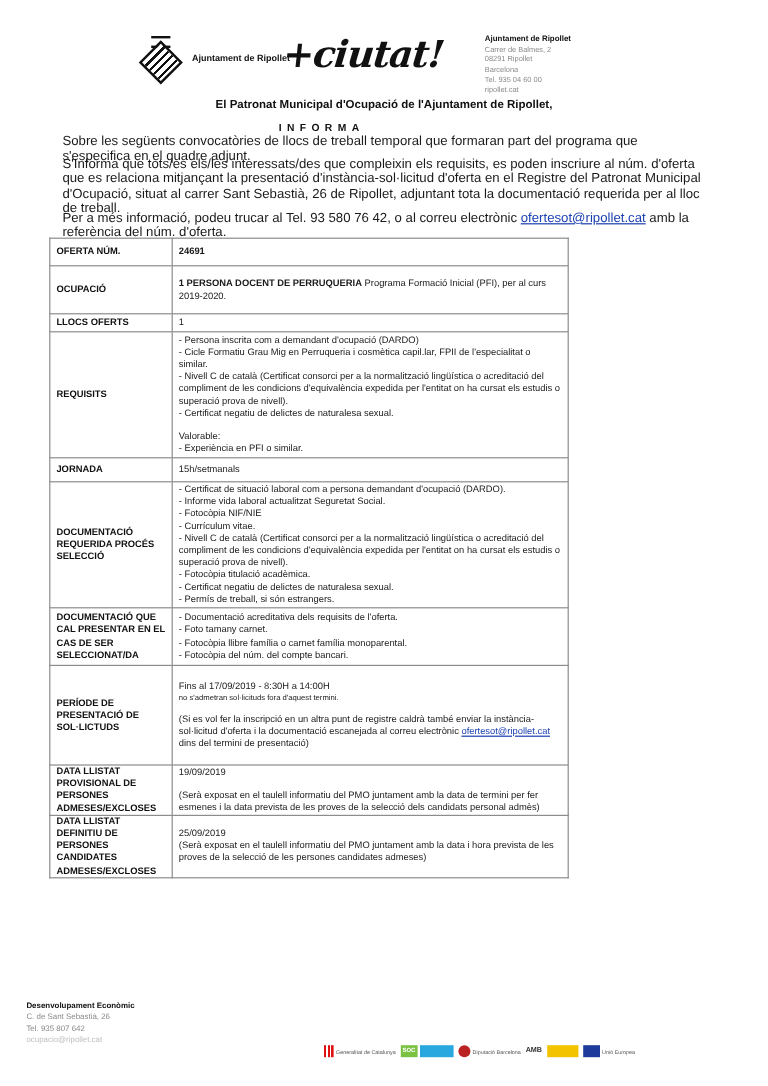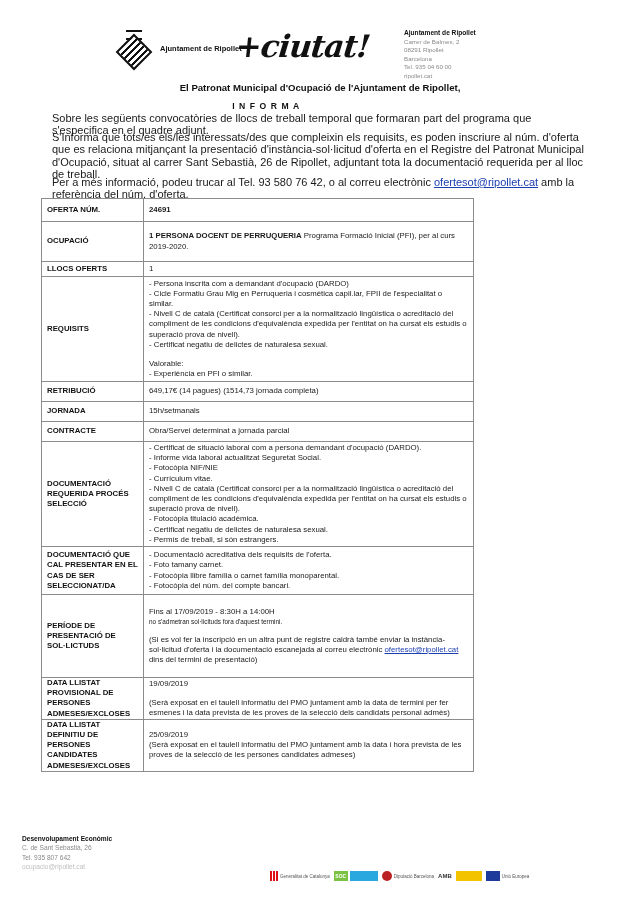--- a/index.html
+++ b/index.html
@@ -104,30 +104,22 @@
       <div>- Persona inscrita com a demandant d'ocupació (DARDO)</div>
       <div>- Cicle Formatiu Grau Mig en Perruqueria i cosmètica capil.lar, FPII de l'especialitat o similar.</div>
       <div>- Nivell C de català (Certificat consorci per a la normalització lingüística o acreditació del compliment de les condicions d'equivalència expedida per l'entitat on ha cursat els estudis o superació prova de nivell).</div>
       <div>- Certificat negatiu de delictes de naturalesa sexual.</div>
       <div class="gap"></div>
       <div>Valorable:</div>
       <div>- Experiència en PFI o similar.</div>
     </td>
   </tr>
   <tr style="height:20px">
-    <td class="k">RETRIBUCIÓ</td>
-    <td class="v">649,17€ (14 pagues) (1514,73 jornada completa)</td>
-  </tr>
-  <tr style="height:20px">
     <td class="k">JORNADA</td>
     <td class="v">15h/setmanals</td>
-  </tr>
-  <tr style="height:20px">
-    <td class="k">CONTRACTE</td>
-    <td class="v">Obra/Servei determinat a jornada parcial</td>
   </tr>
   <tr style="height:105px">
     <td class="k">DOCUMENTACIÓ REQUERIDA PROCÉS SELECCIÓ</td>
     <td class="v">
       <div>- Certificat de situació laboral com a persona demandant d'ocupació (DARDO).</div>
       <div>- Informe vida laboral actualitzat Seguretat Social.</div>
       <div>- Fotocòpia NIF/NIE</div>
       <div>- Currículum vitae.</div>
       <div>- Nivell C de català (Certificat consorci per a la normalització lingüística o acreditació del compliment de les condicions d'equivalència expedida per l'entitat on ha cursat els estudis o superació prova de nivell).</div>
       <div>- Fotocòpia titulació acadèmica.</div>

